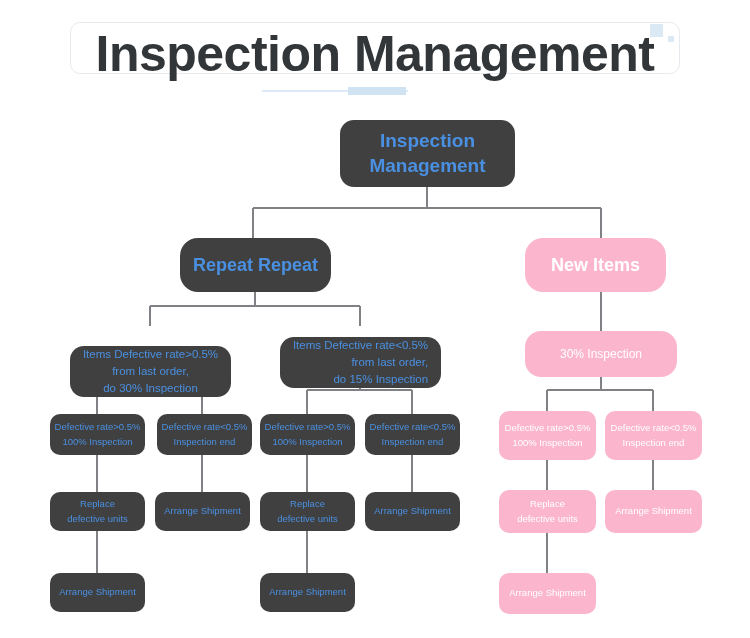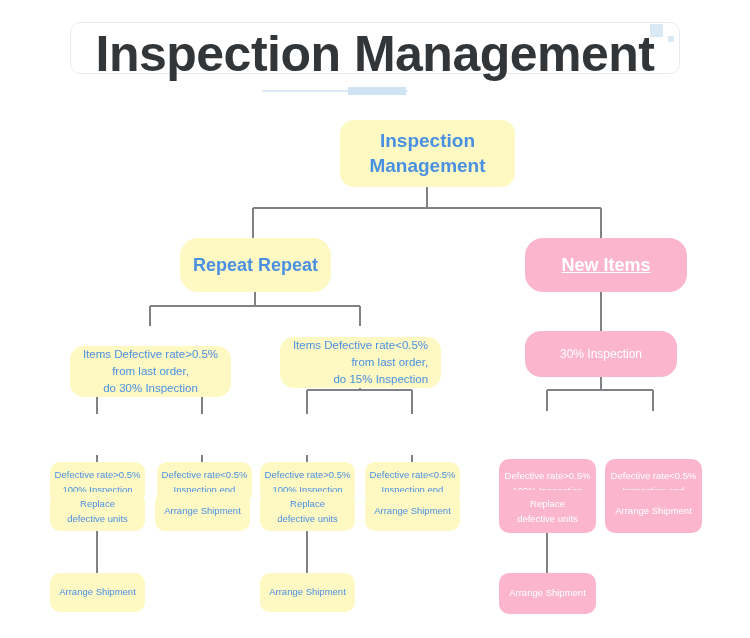--- a/index.html
+++ b/index.html
@@ -98,21 +98,21 @@
     border-radius: 12px;
     z-index: 2;
   }
   .node span {
     display: block;
     white-space: pre-line;
   }
 
   
   .theme-grey {
-    background: #fef9c3;
+    background: #404040;
     color: #4a90e2;
   }
   
   .theme-pink {
     background: #fbb6ce;
     color: #ffffff;
   }
 
   .lvl-root {
     font-size: 19px;
@@ -131,21 +131,20 @@
     border-radius: 14px;
   }
   .lvl-3-pink {
     font-size: 12px;
     border-radius: 16px;
   }
   .lvl-4 {
     font-size: 9.5px;
     line-height: 1.5;
     border-radius: 10px;
-    margin-top: 48px;
   }
   .lvl-5 {
     font-size: 9.5px;
     line-height: 1.5;
     border-radius: 10px;
   }
   .lvl-6 {
     font-size: 9.5px;
     line-height: 1.5;
     border-radius: 10px;
@@ -207,21 +206,21 @@
   </svg>
 
   <div class="node theme-grey lvl-root" style="left:340px; top:120px; width:175px; height:67px;">
     <span>Inspection
 Management</span>
   </div>
 
   <div class="node theme-grey lvl-2" style="left:180px; top:238px; width:151px; height:54px;">
     <span>Repeat Repeat</span>
   </div>
-  <div class="node theme-pink lvl-2" style="left:525px; top:238px; width:162px; height:54px;text-decoration:underline;">
+  <div class="node theme-pink lvl-2" style="left:525px; top:238px; width:141px; height:54px;">
     <span>New Items</span>
   </div>
 
   <div class="node theme-grey lvl-3" style="left:70px; top:326px; width:161px; height:51px;margin-top:20px;">
     <span>Items Defective rate&gt;0.5%
 from last order,
 do 30% Inspection</span>
   </div>
   <div class="node theme-grey lvl-3" style="left:280px; top:337px; width:161px; height:51px;text-align:right;">
     <span>Items Defective rate&lt;0.5%

